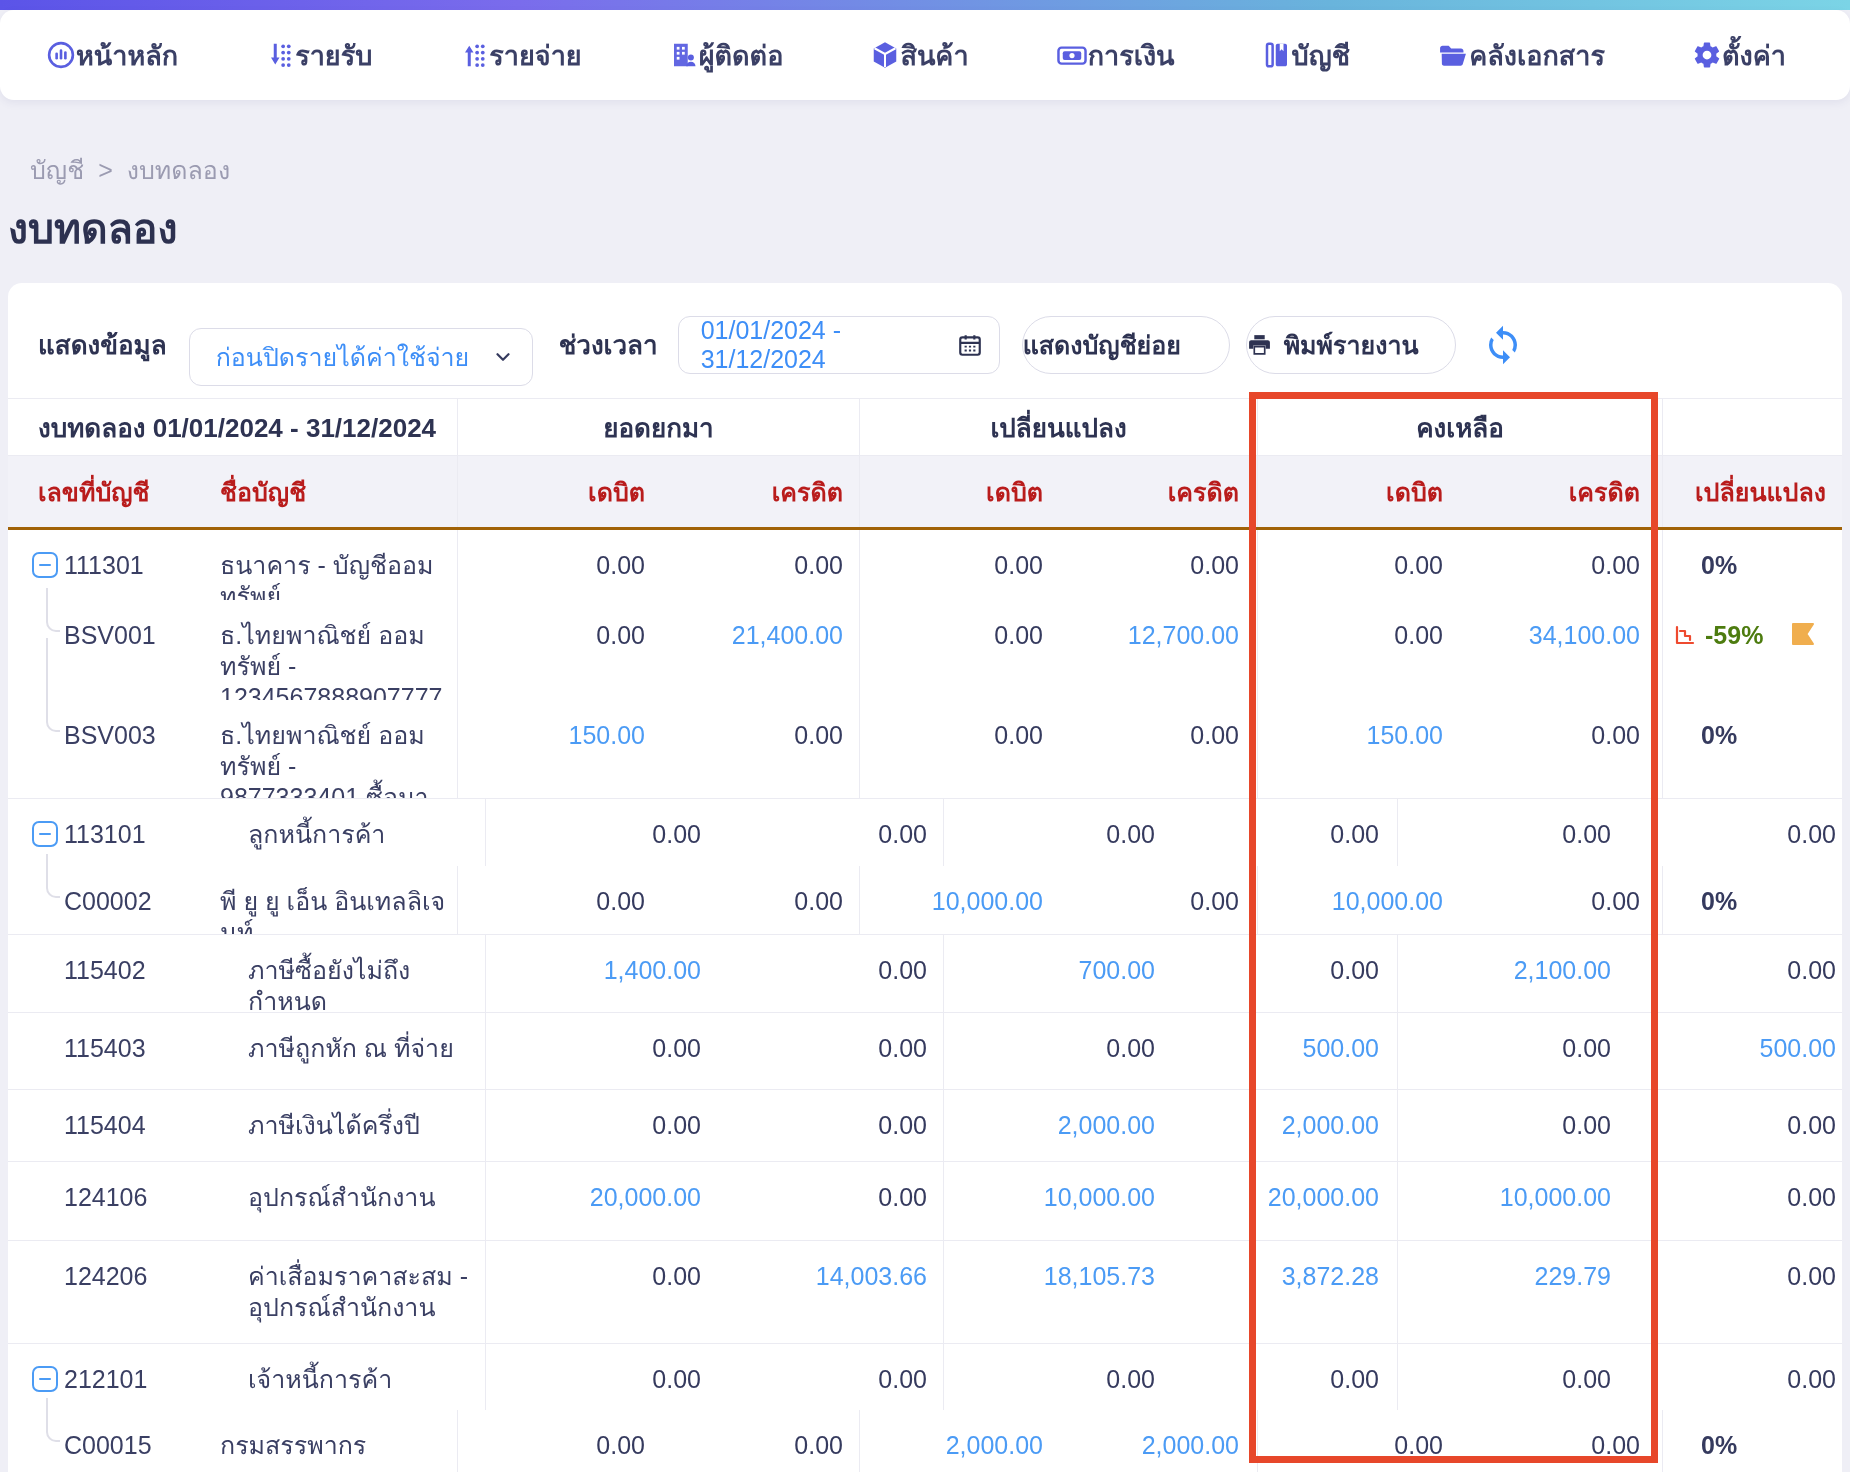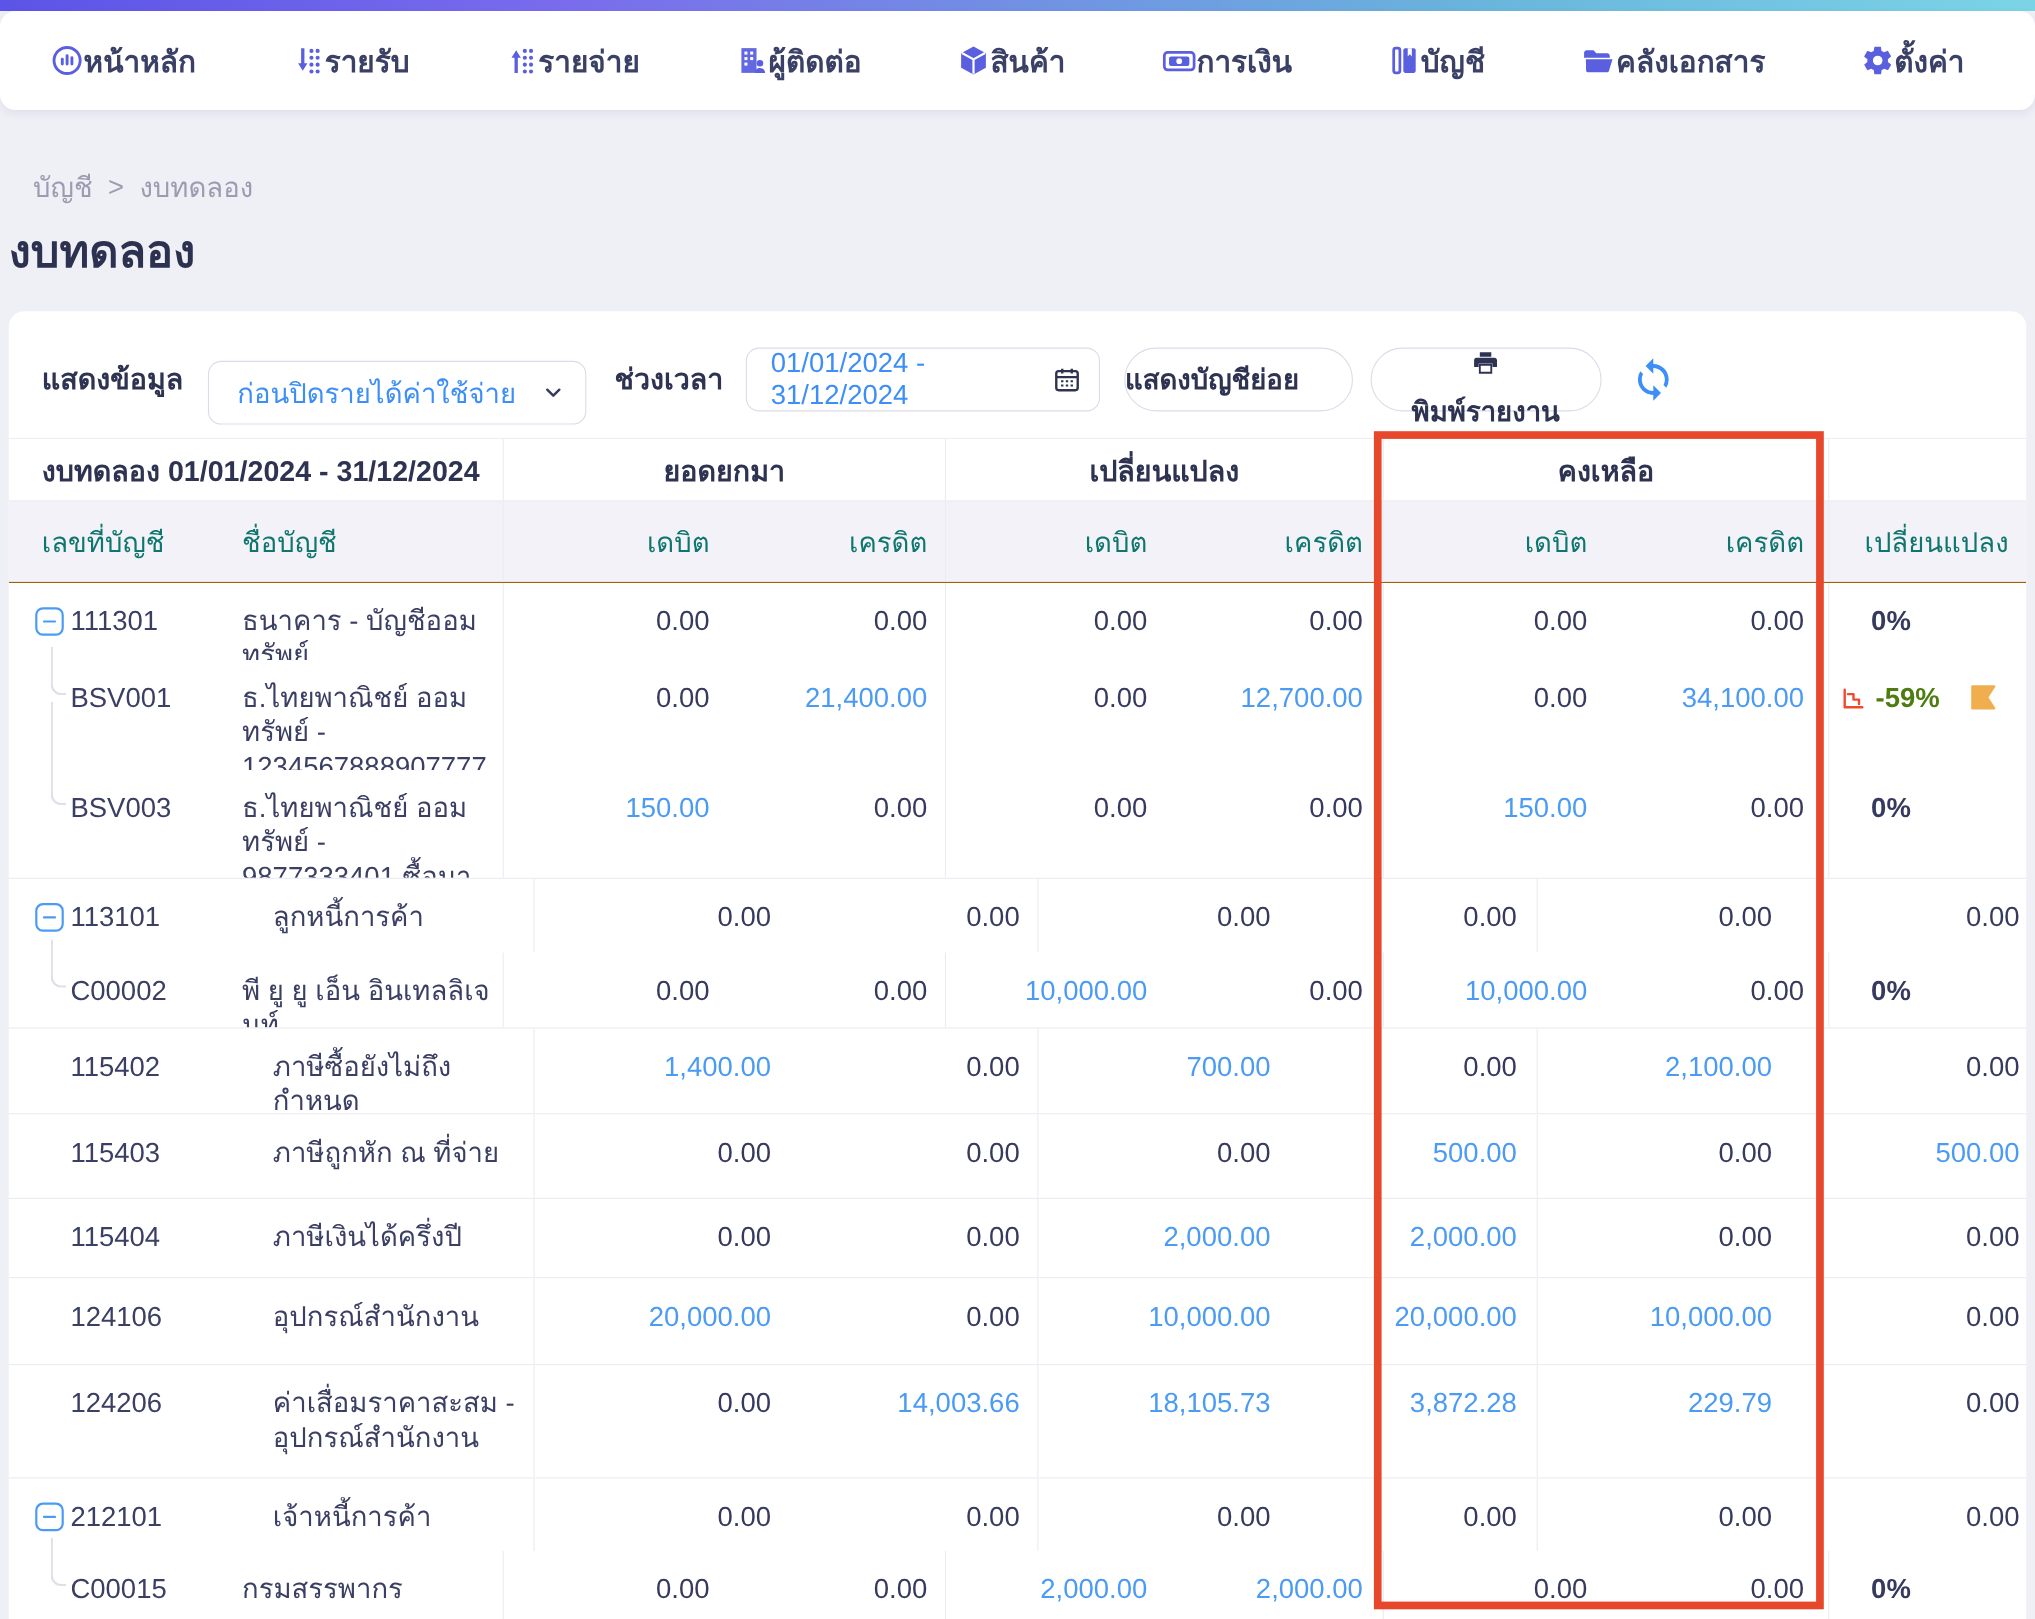--- a/index.html
+++ b/index.html
@@ -34,32 +34,32 @@
   .select-control { width:344px; margin-left:22px; padding:0 18px 0 26px; justify-content:space-between; cursor:pointer;margin-top:24px; }
   .select-control .value { color:#3D8EF7; }
   .date-control { width:322px; margin-left:20px; padding:0 16px 0 22px; justify-content:space-between; cursor:pointer; }
   .date-control .value { color:#3D8EF7; }
   .period-label { margin-left:26px; }
   .pill-btn { height:58px; border:1.5px solid #DCDCE8; border-radius:29px; background:#fff;
     display:flex; align-items:center; gap:12px;
     font-size:25px; font-weight:600; color:#2E3352; cursor:pointer;
     font-family:"Liberation Sans","DejaVu Sans",sans-serif; }
   .btn-sub { width:208px; margin-left:22px; }
-  .btn-print { width:210px; margin-left:16px;flex-direction:column; }
+  .btn-print { width:210px; margin-left:16px; }
   .refresh-btn { margin-left:26px; background:none; border:none; cursor:pointer; display:flex; }
 
   .tablewrap { position:absolute; top:115px; left:0; right:0; bottom:0; overflow:hidden; }
   .thead-groups { display:grid; grid-template-columns:450px 402px 398px 405px 195px;
     height:57px; border-top:1px solid #EBEBF2; align-items:center; }
   .thead-groups .gcell { font-size:26px; font-weight:700; color:#2E3352; text-align:center; height:100%;
     display:flex; align-items:center; justify-content:center; }
   .thead-groups .gcell.first { justify-content:flex-start; padding-left:30px; }
   .thead-sub { display:grid; grid-template-columns:180px 270px 201px 201px 199px 199px 203px 202px 195px;
-    height:75px; background:#F2F2F8; border-top:1px solid #EBEBF2; border-bottom:1px solid #a16207;
-    align-items:center; font-size:25px; font-weight:400; color:#0f766e; }
+    height:75px; background:#F2F2F8; border-top:1px solid #EBEBF2; border-bottom:3px solid #a16207;
+    align-items:center; font-size:25px; font-weight:700; color:#b91c1c; }
   .thead-sub .scell { height:100%; display:flex; align-items:center; }
   .scell.pl30 { padding-left:30px; }
   .scell.pl32 { padding-left:32px; }
   .scell.ra { justify-content:flex-end; }
   .scell.ctr { justify-content:center; }
   .pr14{padding-right:14px}.pr16{padding-right:16px}.pr18{padding-right:18px}.pr22{padding-right:22px}
   .br { border-right:1px solid #EBEBF2; }
 
   .trow { display:grid; grid-template-columns:180px 270px 201px 201px 199px 199px 203px 202px 195px;
     position:relative; background:#fff; }

